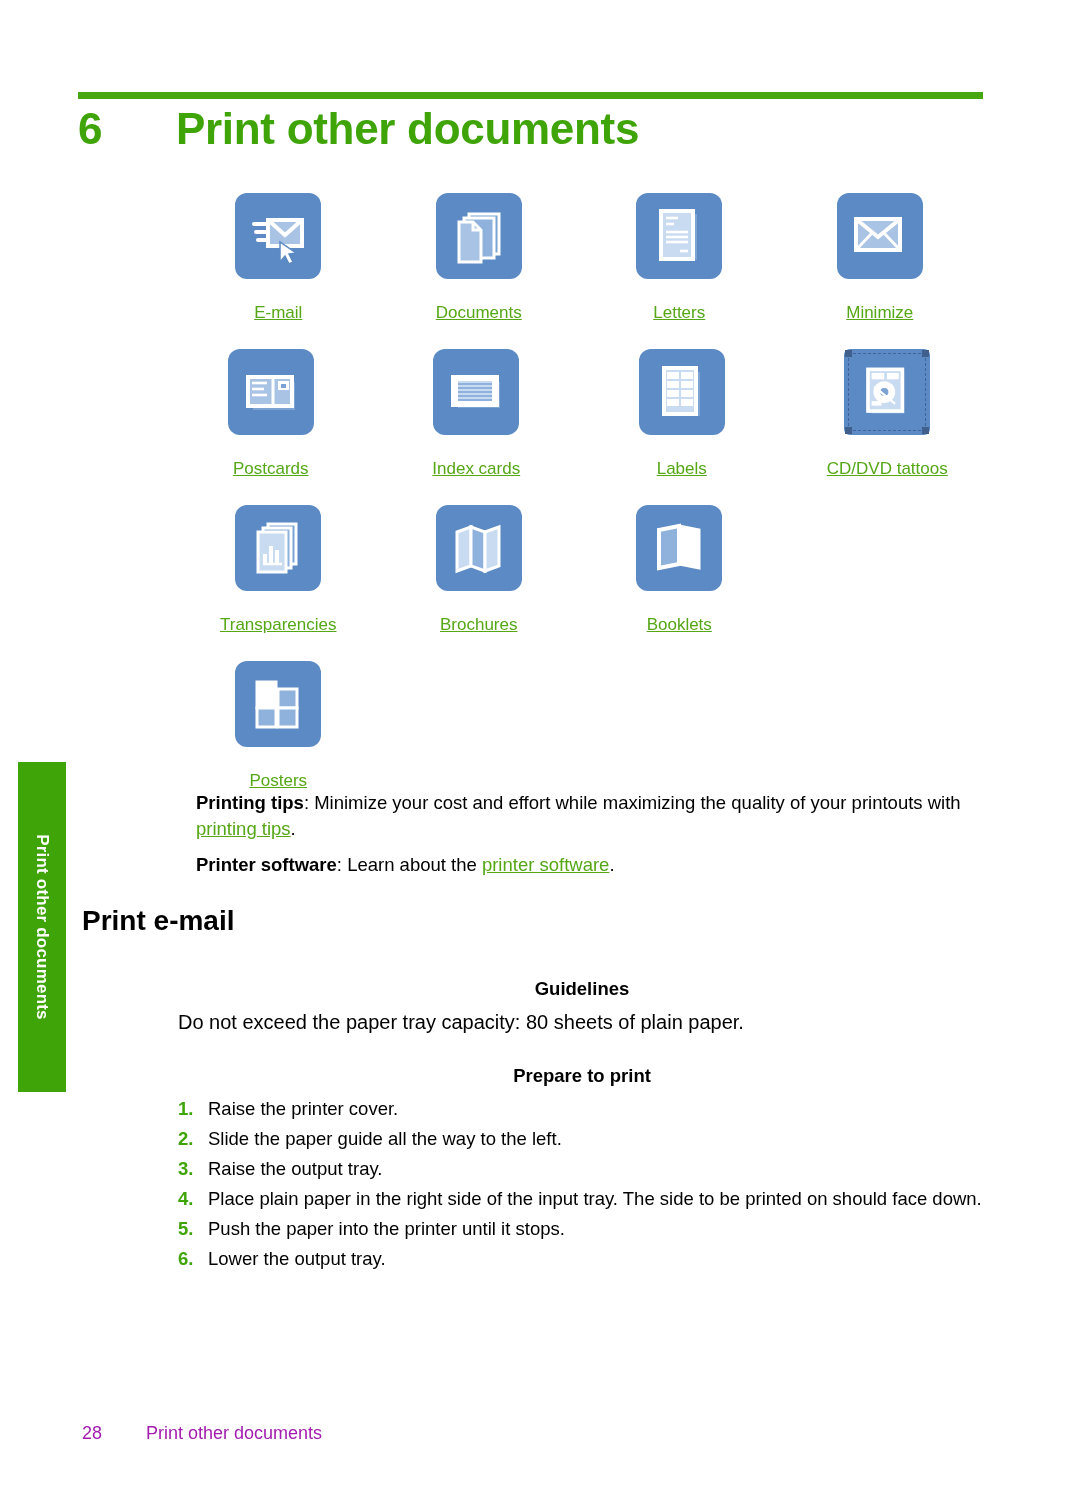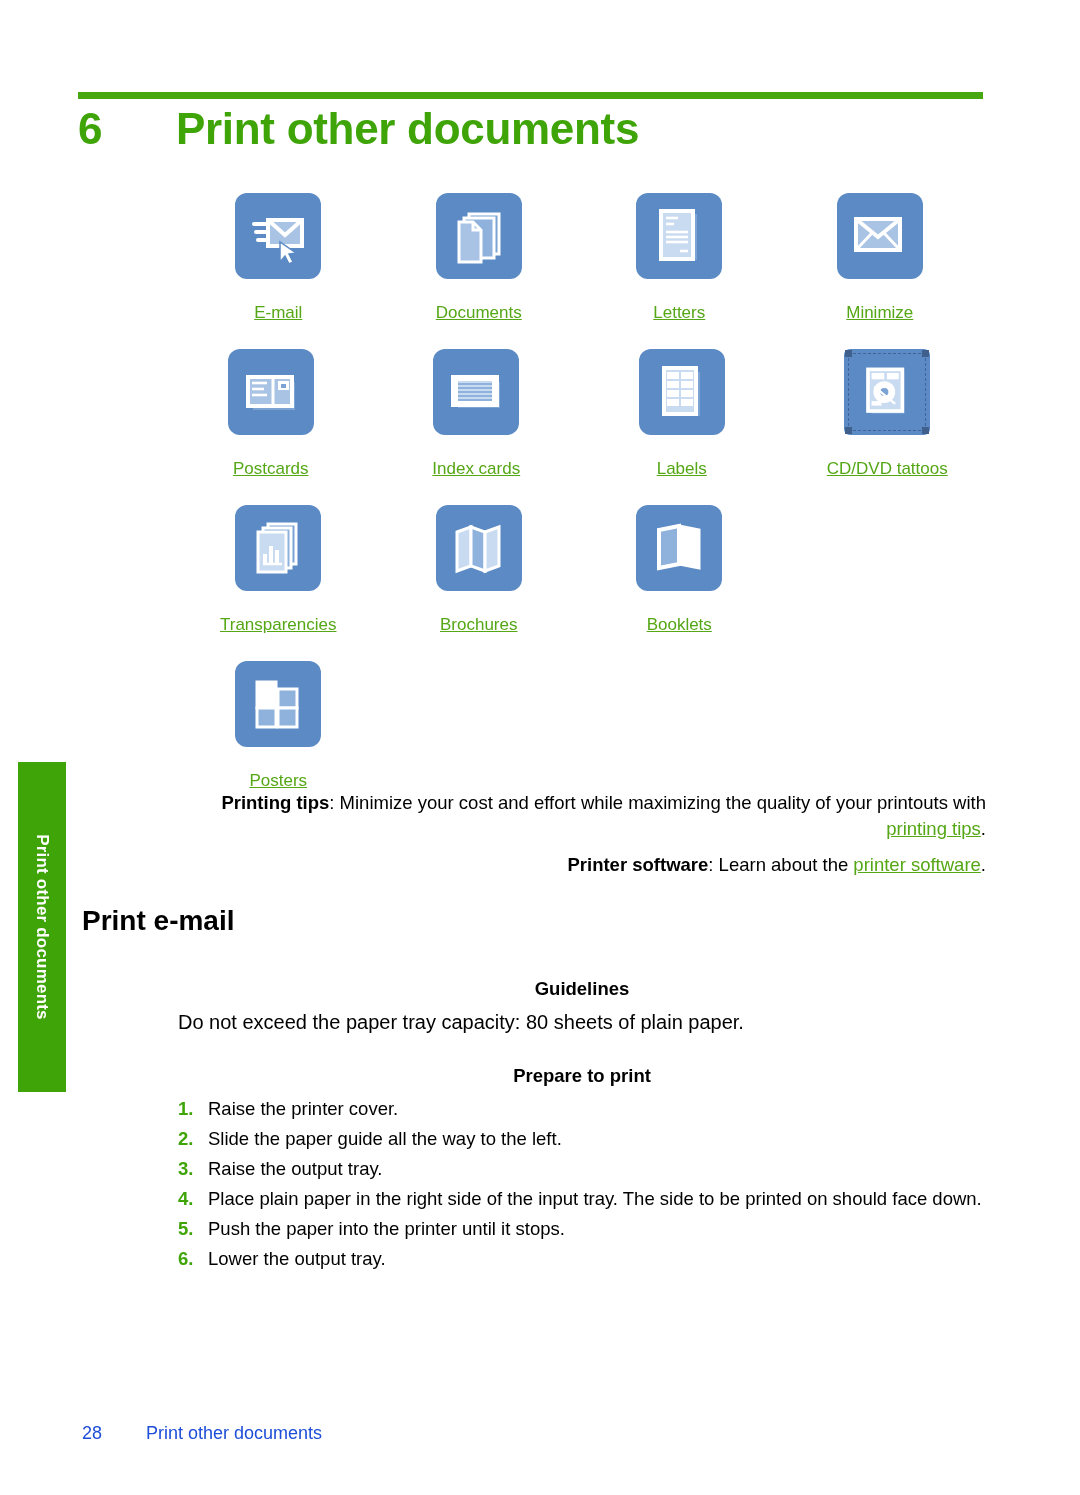--- a/index.html
+++ b/index.html
@@ -119,24 +119,23 @@
   .corner.br { right: 1px; bottom: 1px; }
   .dashring {
     position: absolute;
     left: 4px; top: 4px; right: 4px; bottom: 4px;
     border: 1px dashed #40639a;
   }
 
   
   .body-block {
     position: absolute;
-    left: 178px;
+    left: 196px;
     top: 790px;
     width: 808px;
-    text-align: right;
   }
   .para {
     font-size: 18.5px;
     line-height: 26px;
     margin-bottom: 10px;
     color: #000000;
   }
   .para b { font-weight: bold; }
   .inline-link {
     color: #55a716;
@@ -187,21 +186,21 @@
     flex: 0 0 30px;
   }
   .step-text { flex: 1; }
 
   
   .footer {
     position: absolute;
     left: 82px;
     top: 1423px;
     display: flex;
-    color: #1d4ed8;
+    color: #a21caf;
     font-size: 18px;
   }
   .footer-page { width: 64px; }
 </style>
 </head>
 <body>
 
 <div class="side-tab">
   <span class="side-tab-label">Print other documents</span>
 </div>

